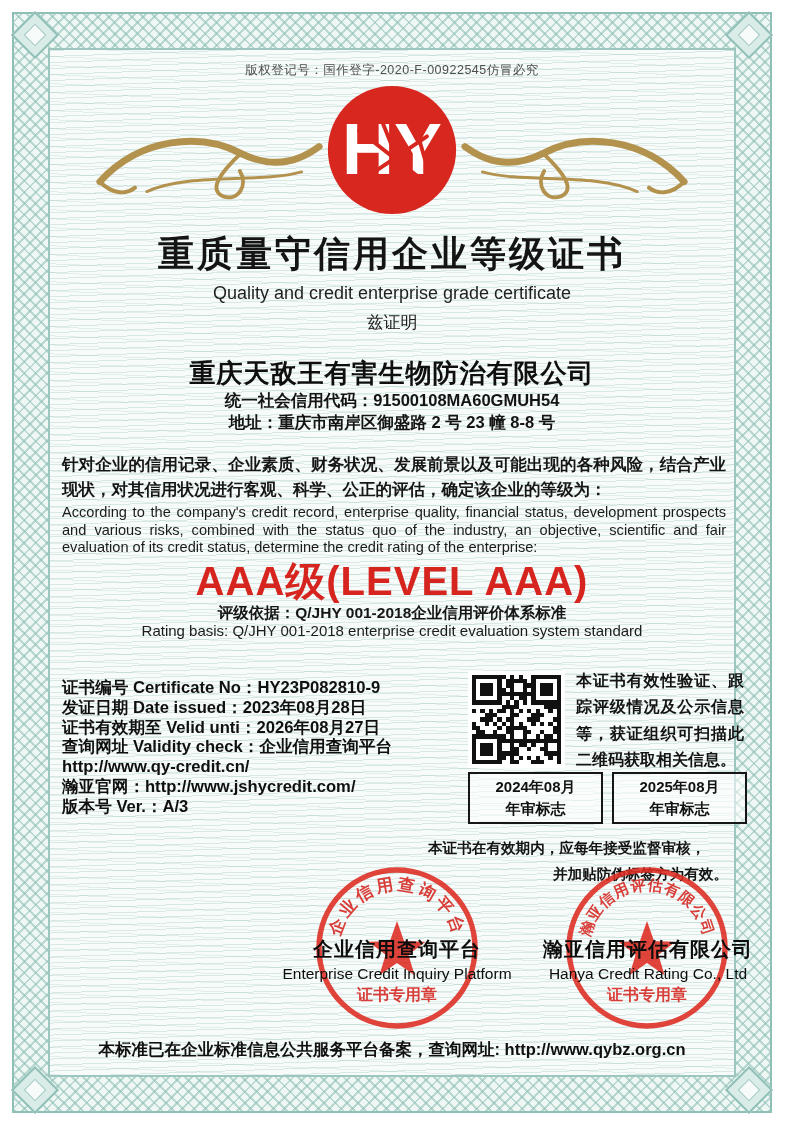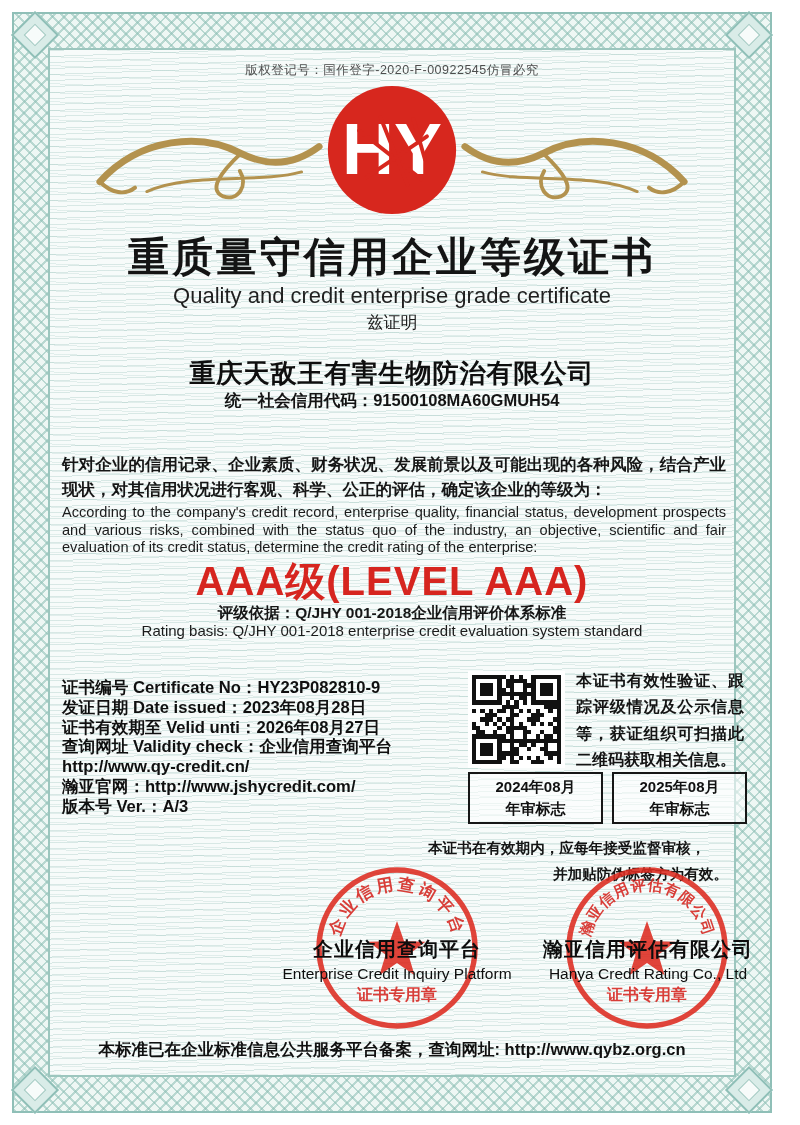--- a/index.html
+++ b/index.html
@@ -25,22 +25,22 @@
   .content{position:absolute;inset:0;}
   .abs{position:absolute;}
   .ctr{left:0;right:0;text-align:center;}
 
   .copyright{top:62px;font-size:12.5px;color:#4d4d4d;letter-spacing:.5px;}
   .logo-wrap{top:82px;left:50%;transform:translateX(-50%);width:136px;height:136px;}
   .flourish{top:120px;width:235px;height:100px;}
   .flourish.left{left:92px;}
   .flourish.right{right:92px;transform:scaleX(-1);}
 
-  .title-zh{top:230px;font-size:41px;font-weight:bold;color:#141414;letter-spacing:3px;}
-  .title-en{top:283px;font-size:22px;color:#1f1f1f;}
+  .title-zh{top:230px;font-size:36px;font-weight:bold;color:#141414;letter-spacing:3px;}
+  .title-en{top:283px;font-size:18px;color:#1f1f1f;}
   .certify-zh{top:311px;font-size:17px;color:#1a1a1a;}
   .certify-en{top:332px;font-size:16px;color:#1a1a1a;}
 
   .company-name{top:356px;font-size:26px;font-weight:bold;color:#0f0f0f;letter-spacing:1px;}
   .credit-code{top:390px;font-size:16.5px;color:#141414;font-weight:600;}
   .address{top:412px;font-size:16.5px;color:#141414;font-weight:600;}
 
   .para-zh{top:452px;left:62px;right:58px;font-size:16.5px;line-height:1.5;color:#161616;font-weight:600;text-align:justify;}
   .para-en{top:504px;left:62px;right:58px;font-size:14.6px;line-height:1.2;color:#1b1b1b;text-align:justify;}
 
@@ -117,20 +117,21 @@
         </g>
       </svg>
     </div>
 
     <div class="abs ctr title-zh">重质量守信用企业等级证书</div>
     <div class="abs ctr title-en">Quality and credit enterprise grade certificate</div>
     <div class="abs ctr certify-zh">兹证明</div>
 
     <div class="abs ctr company-name">重庆天敌王有害生物防治有限公司</div>
     <div class="abs ctr credit-code">统一社会信用代码：91500108MA60GMUH54</div>
+    <div class="abs ctr address">地址：重庆市南岸区御盛路 2 号 23 幢 8-8 号</div>
 
     <div class="abs para-en">According to the company's credit record, enterprise quality, financial status, development prospects and various risks, combined with the status quo of the industry, an objective, scientific and fair evaluation of its credit status, determine the credit rating of the enterprise:</div>
     <div class="abs para-zh">针对企业的信用记录、企业素质、财务状况、发展前景以及可能出现的各种风险，结合产业现状，对其信用状况进行客观、科学、公正的评估，确定该企业的等级为：</div>
 
     <div class="abs ctr level">AAA级(LEVEL AAA)</div>
     <div class="abs ctr basis-zh">评级依据：Q/JHY 001-2018企业信用评价体系标准</div>
     <div class="abs ctr basis-en">Rating basis: Q/JHY 001-2018 enterprise credit evaluation system standard</div>
 
     <div class="abs details">
       <div class="line">证书编号 Certificate No：HY23P082810-9</div>

